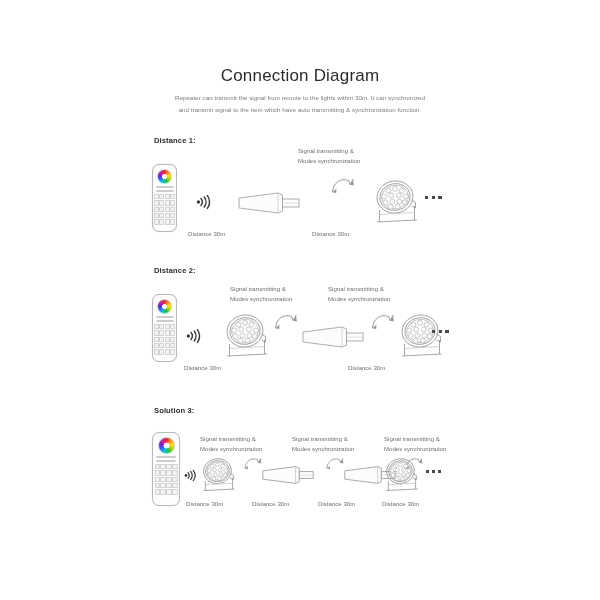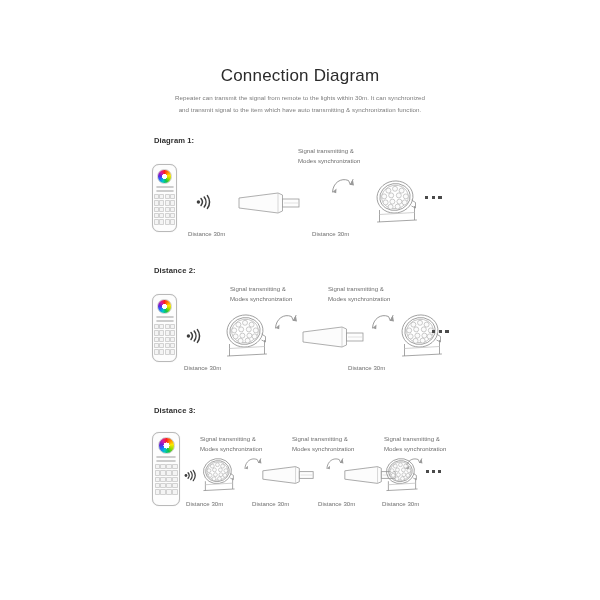--- a/index.html
+++ b/index.html
@@ -116,21 +116,21 @@
 
 <div id="page">
 
   <div class="page-title">Connection Diagram</div>
   <div class="page-subtitle">
     <span>Repeater can transmit the signal from remote to the lights within 30m. It can synchronized</span>
     <span>and transmit signal to the item which have auto transmitting &amp; synchronization function.</span>
   </div>
 
   <div class="solution" id="solution-1">
-    <div class="solution-label">Diagram 1:</div>
+    <div class="solution-label">Distance 1:</div>
 
     <div class="node" style="left:152px;top:28px;">
       <div class="remote">
         <div class="cwheel"></div>
         <div class="bar warm"></div>
         <div class="bar cool"></div>
         <div class="keys">
           <i></i>
             <i></i>
             <i></i>
@@ -364,21 +364,21 @@
       <i></i>
       <i></i>
       <i></i>
     </div>
 
     <div class="cap-dist" style="position:absolute;left:184px;top:98px;">Distance 30m</div>
     <div class="cap-dist" style="position:absolute;left:348px;top:98px;">Distance 30m</div>
   </div>
 
   <div class="solution" id="solution-3">
-    <div class="solution-label">Distance 3:</div>
+    <div class="solution-label">Solution 3:</div>
 
     <div class="node" style="left:152px;top:26px;">
       <div class="remote big">
         <div class="cwheel"></div>
         <div class="bar warm"></div>
         <div class="bar cool"></div>
         <div class="keys">
           <i></i>
             <i></i>
             <i></i>

